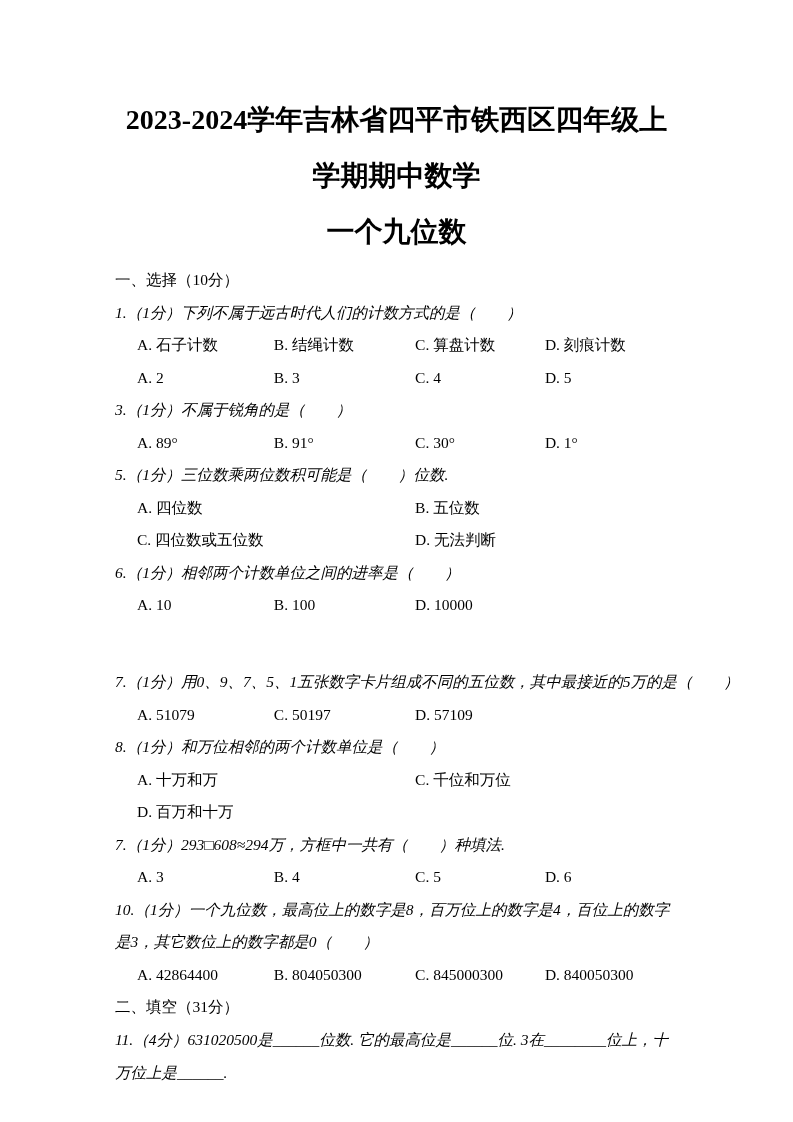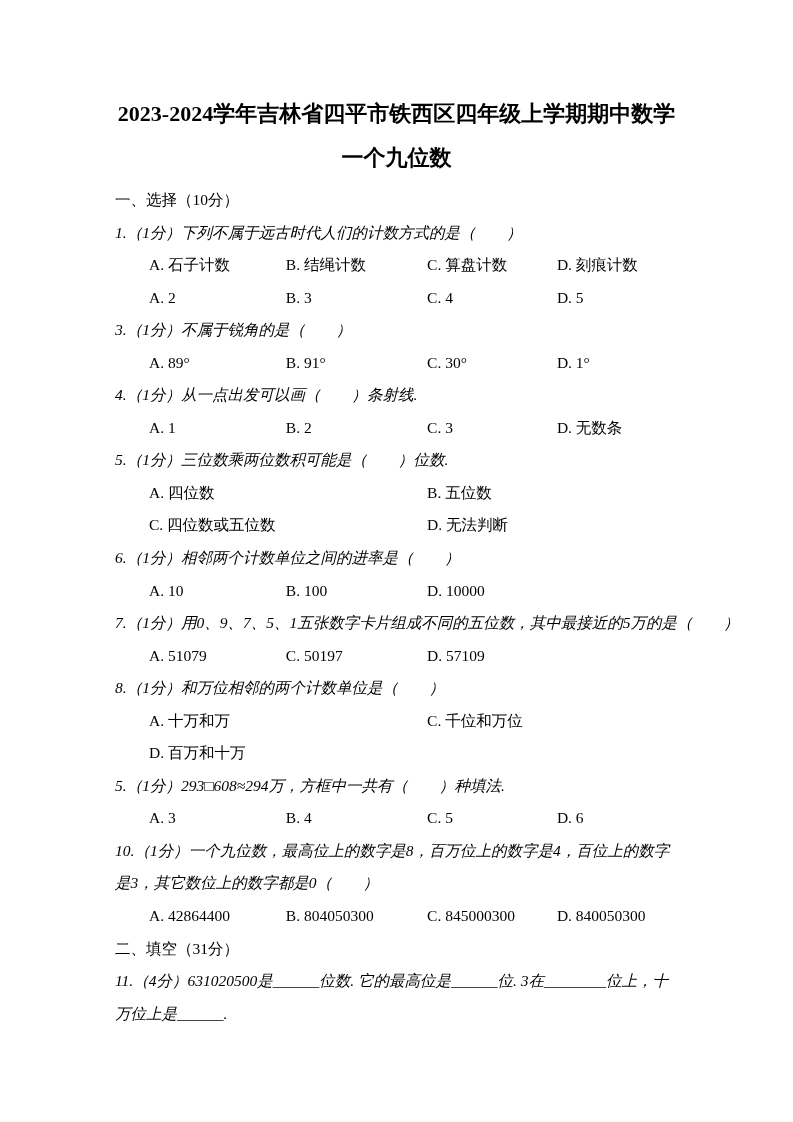--- a/index.html
+++ b/index.html
@@ -14,45 +14,46 @@
     box-sizing: border-box;
     margin: 0 auto;
     background: #ffffff;
     padding: 92px 115px 0 115px;
     overflow: hidden;
     font-family: "Liberation Serif", "DejaVu Serif", serif;
     font-size: 15.5px;
     color: #000000;
   }
   .doc-title {
-    font-size: 22px;
+    font-size: 28px;
     font-weight: bold;
     text-align: center;
     line-height: 2.0;
     margin: 0 0 4px 0;
   }
   .section-heading {
     font-weight: normal;
     line-height: 2.1;
   }
   .stem {
     line-height: 2.1;
     font-style: italic;
   }
   .stem.nowrap {
     white-space: nowrap;
+    margin-top: 44px;
   }
   .options {
     display: grid;
     padding-left: 22px;
     line-height: 2.1;
   }
   .cols4 { grid-template-columns: 25.3% 26.1% 24% 24.6%; }
   .cols2 { grid-template-columns: 51.4% 48.6%; }
-  .opt { white-space: nowrap; margin-left: 12px; }
+  .opt { white-space: nowrap; }
 </style>
 </head>
 <body>
 
 <div class="page">
 
   <div class="doc-title">
     <div>2023-2024学年吉林省四平市铁西区四年级上学期期中数学</div>
     <div>一个九位数</div>
   </div>
@@ -81,29 +82,20 @@
   <div class="question">
     <div class="stem">3.（1分）不属于锐角的是（　　）</div>
     <div class="options cols4">
       <span class="opt">A. 89°</span>
       <span class="opt">B. 91°</span>
       <span class="opt">C. 30°</span>
       <span class="opt">D. 1°</span>
     </div>
   </div>
 
-  <div class="question">
-    <div class="stem">4.（1分）从一点出发可以画（　　）条射线.</div>
-    <div class="options cols4">
-      <span class="opt">A. 1</span>
-      <span class="opt">B. 2</span>
-      <span class="opt">C. 3</span>
-      <span class="opt">D. 无数条</span>
-    </div>
-  </div>
 
   <div class="question">
     <div class="stem">5.（1分）三位数乘两位数积可能是（　　）位数.</div>
     <div class="options cols2">
       <span class="opt">A. 四位数</span>
       <span class="opt">B. 五位数</span>
       <span class="opt">C. 四位数或五位数</span>
       <span class="opt">D. 无法判断</span>
     </div>
   </div>
@@ -129,21 +121,21 @@
   <div class="question">
     <div class="stem">8.（1分）和万位相邻的两个计数单位是（　　）</div>
     <div class="options cols2">
       <span class="opt">A. 十万和万</span>
       <span class="opt">C. 千位和万位</span>
       <span class="opt">D. 百万和十万</span>
     </div>
   </div>
 
   <div class="question">
-    <div class="stem">5.（1分）293□608≈294万，方框中一共有（　　）种填法.</div>
+    <div class="stem">7.（1分）293□608≈294万，方框中一共有（　　）种填法.</div>
     <div class="options cols4">
       <span class="opt">A. 3</span>
       <span class="opt">B. 4</span>
       <span class="opt">C. 5</span>
       <span class="opt">D. 6</span>
     </div>
   </div>
 
   <div class="question">
     <div class="stem">10.（1分）一个九位数，最高位上的数字是8，百万位上的数字是4，百位上的数字是3，其它数位上的数字都是0（　　）</div>

